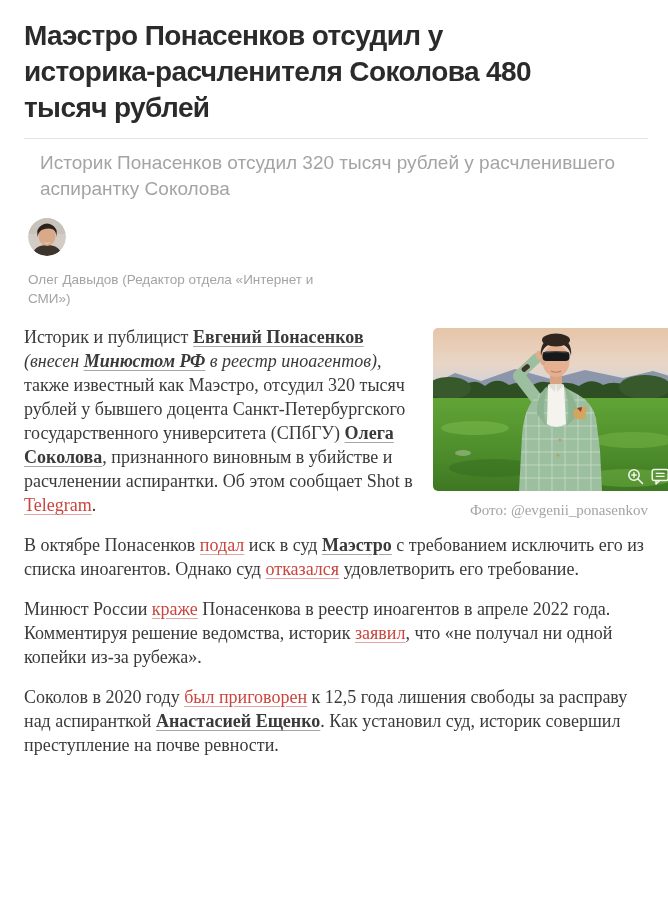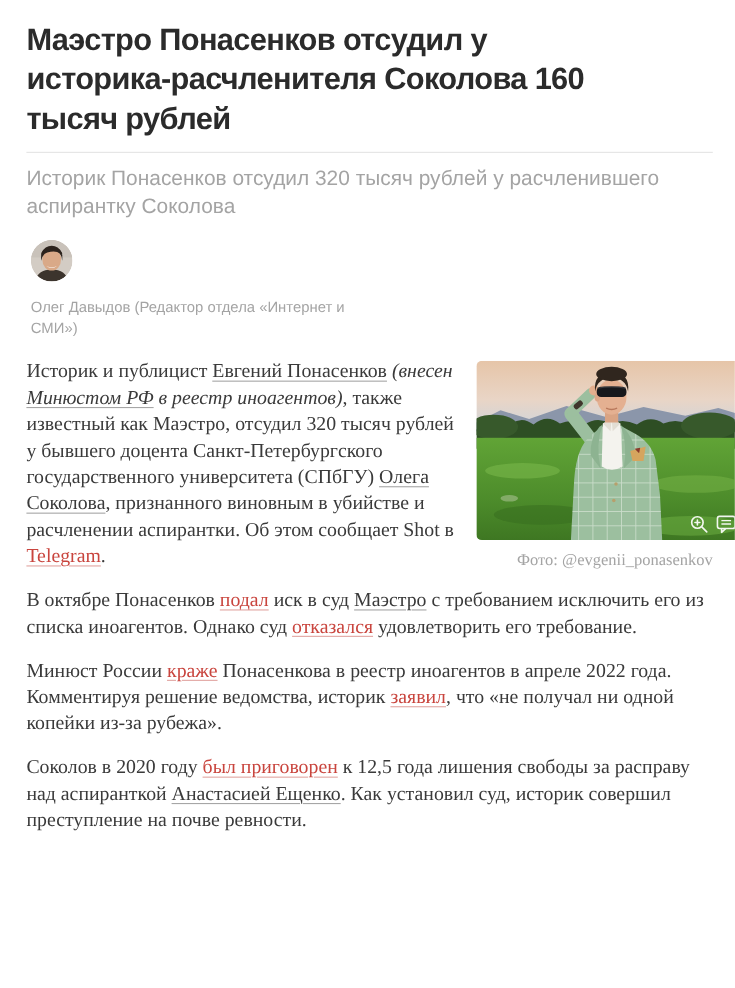--- a/index.html
+++ b/index.html
@@ -21,21 +21,21 @@
     white-space: pre-line;
   }
 
   .divider {
     border: none;
     border-top: 1px solid #e4e4e4;
     margin: 12px 0 0 0;
   }
 
   .subtitle {
-    margin: 11px 0 0 0;
+    margin: 11px 0 0 16px;
     font-size: 19px;
     line-height: 26px;
     color: #a4a4a4;
     white-space: pre-line;
   }
 
   .author-row {
     display: flex;
     align-items: flex-start;
     gap: 11px;
@@ -68,20 +68,21 @@
   }
   .para { margin: 0 0 16px 0; }
 
   a.link, a.em-link {
     color: inherit;
     text-decoration: underline;
     text-decoration-color: #a6a6a6;
     text-decoration-thickness: 1px;
     text-underline-offset: 3px;
     cursor: pointer;
+    font-weight: bold;
   }
   a.link-red {
     color: #c9453e;
     text-decoration-color: #e2a5a1;
     text-decoration-thickness: 1px;
     text-underline-offset: 3px;
     cursor: pointer;
   }
   .em, a.em-link { font-style: italic; }
 
@@ -116,21 +117,21 @@
     color: #a4a4a4;
     text-align: right;
   }
 </style>
 </head>
 <body>
 
 <div class="page">
 
   <h1 class="headline">Маэстро Понасенков отсудил у
-историка-расчленителя Соколова 160
+историка-расчленителя Соколова 480
 тысяч рублей</h1>
 
   <hr class="divider">
 
   <p class="subtitle">Историк Понасенков отсудил 320 тысяч рублей у расчленившего
 аспирантку Соколова</p>
 
   <div class="author-row">
     <span class="avatar">
       <svg width="38" height="38" viewBox="0 0 38 38">

